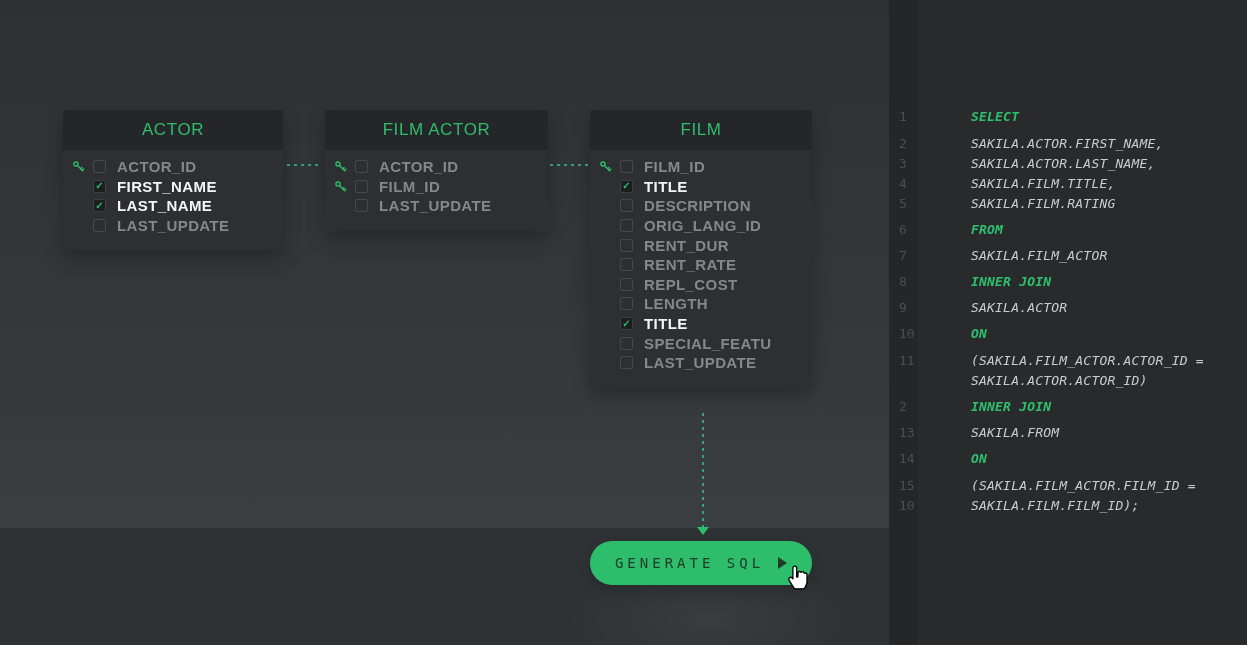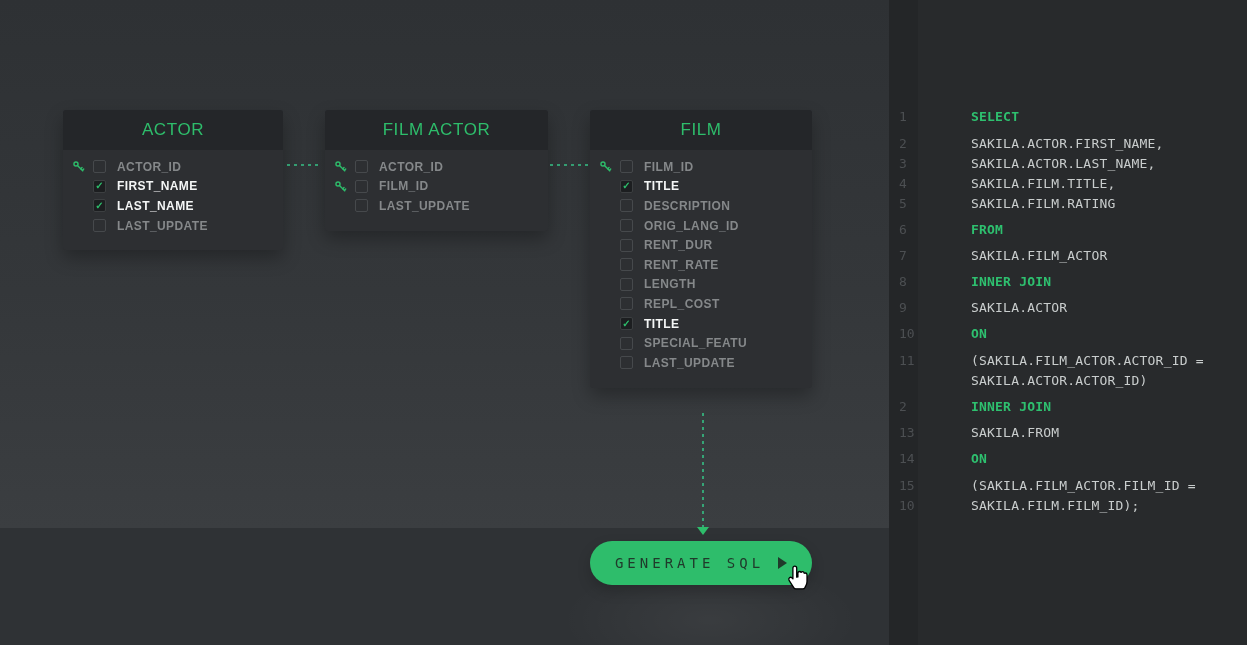--- a/index.html
+++ b/index.html
@@ -61,21 +61,21 @@
     display: flex; align-items: center; justify-content: center;
   }
   .row.checked .checkbox { background: #1c1e20; border-color: #3c3f41; }
   .check {
     display: none;
     color: #2ebd6b; font-size: 10px; font-weight: bold; line-height: 1;
     transform: translateY(-0.5px);
   }
   .row.checked .check { display: block; }
   .col-label {
-    font-size: 12px; font-weight: bold; letter-spacing: 0.4px;
+    font-size: 15px; font-weight: bold; letter-spacing: 0.4px;
     color: #85888a;
   }
   .row.checked .col-label { color: #f4f6f6; }
 
   
   .connector-h {
     position: absolute; height: 2px; top: 164px;
     background-image: repeating-linear-gradient(90deg, #35b07c 0 3px, transparent 3px 7px);
     opacity: 0.85;
   }
@@ -128,21 +128,21 @@
   }
   .sql-line { position: relative; display: flex; line-height: 20px; }
   .sql-line.keyword { margin: 6px 0; }
   .sql-line.gap { margin-top: 7px; }
   .line-num {
     flex: 0 0 29px; padding-left: 10px; color: #4c4f52;
   }
   .line-text {
     flex: 1; padding-left: 53px; padding-right: 4px;
     color: #c9cdcd; letter-spacing: 0.2px;
-    word-break: normal; overflow-wrap: break-word; white-space: normal;
+    word-break: normal; overflow-wrap: break-word; white-space: normal; font-style: italic;
   }
   .sql-line.keyword .line-text { color: #2ec06f; font-weight: bold; }
 </style>
 </head>
 <body>
 
 <div class="canvas">
   <div class="button-glow"></div>
 
   <div id="tables-mount">
@@ -394,38 +394,38 @@
           <circle cx="4.3" cy="4.3" r="2.2"></circle>
           <path d="M6.1 6.1 L11.6 11.6"></path>
           <path d="M9.4 9.4 L10.8 8"></path>
           <path d="M11.2 11.2 L12.6 9.8"></path>
         </g>
       </svg>
     </span>
     <span class="checkbox">
       
     </span>
+    <span class="col-label">REPL_COST</span>
+  </div>
+
+  <div class="row">
+    <span class="key-slot">
+      <svg width="13" height="13" viewBox="0 0 14 14">
+        <g stroke="#2ebd6b" fill="none" stroke-width="1.5" stroke-linecap="round">
+          <circle cx="4.3" cy="4.3" r="2.2"></circle>
+          <path d="M6.1 6.1 L11.6 11.6"></path>
+          <path d="M9.4 9.4 L10.8 8"></path>
+          <path d="M11.2 11.2 L12.6 9.8"></path>
+        </g>
+      </svg>
+    </span>
+    <span class="checkbox">
+      
+    </span>
     <span class="col-label">LENGTH</span>
-  </div>
-
-  <div class="row">
-    <span class="key-slot">
-      <svg width="13" height="13" viewBox="0 0 14 14">
-        <g stroke="#2ebd6b" fill="none" stroke-width="1.5" stroke-linecap="round">
-          <circle cx="4.3" cy="4.3" r="2.2"></circle>
-          <path d="M6.1 6.1 L11.6 11.6"></path>
-          <path d="M9.4 9.4 L10.8 8"></path>
-          <path d="M11.2 11.2 L12.6 9.8"></path>
-        </g>
-      </svg>
-    </span>
-    <span class="checkbox">
-      
-    </span>
-    <span class="col-label">REPL_COST</span>
   </div>
 
   <div class="row checked">
     <span class="key-slot">
       <svg width="13" height="13" viewBox="0 0 14 14">
         <g stroke="#2ebd6b" fill="none" stroke-width="1.5" stroke-linecap="round">
           <circle cx="4.3" cy="4.3" r="2.2"></circle>
           <path d="M6.1 6.1 L11.6 11.6"></path>
           <path d="M9.4 9.4 L10.8 8"></path>
           <path d="M11.2 11.2 L12.6 9.8"></path>

